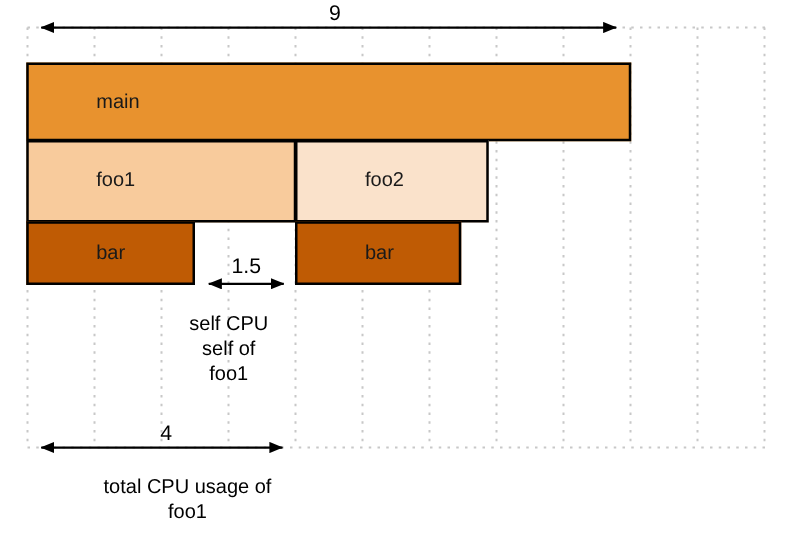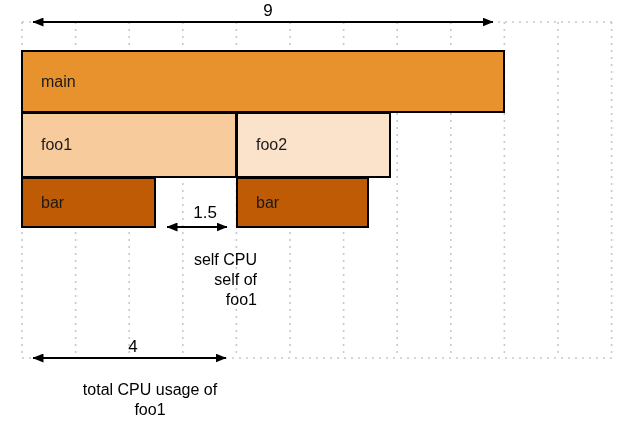--- a/index.html
+++ b/index.html
@@ -35,20 +35,21 @@
     display: flex;
     align-items: center;
     overflow: hidden;
   }
   .frame-label {
     font-size: 16px;
     line-height: 1;
     color: #1a1a1a;
     padding-left: 18px;
     white-space: nowrap;
+    margin-left: 36px;
   }
   .measure-label {
     position: absolute;
     font-size: 17px;
     line-height: 1;
     color: #000000;
     white-space: nowrap;
     text-align: center;
   }
   .caption {
@@ -117,25 +118,25 @@
 
     <line x1="33" y1="22" x2="493" y2="22" stroke="#000000" stroke-width="1.8" marker-start="url(#ah-start)" marker-end="url(#ah-end)"></line>
 
     <line x1="167" y1="227" x2="227" y2="227" stroke="#000000" stroke-width="1.8" marker-start="url(#ah-start)" marker-end="url(#ah-end)"></line>
 
     <line x1="33" y1="358" x2="226" y2="358" stroke="#000000" stroke-width="1.8" marker-start="url(#ah-start)" marker-end="url(#ah-end)"></line>
   </svg>
 
   <div class="measure-label" style="left:248px; top:2px; width:40px;">9</div>
 
-  <div class="measure-label" style="left:177px; top:204px; width:40px;text-align:right;">1.5</div>
+  <div class="measure-label" style="left:177px; top:204px; width:40px;">1.5</div>
 
   <div class="measure-label" style="left:113px; top:338px; width:40px;">4</div>
 
-  <div class="caption" style="left:137px; top:250px; width:120px;text-align:right;">
+  <div class="caption" style="left:123px; top:250px; width:120px;">
     <div>self CPU</div>
     <div>self of</div>
     <div>foo1</div>
   </div>
 
   <div class="caption" style="left:40px; top:380px; width:220px;">
     <div>total CPU usage of</div>
     <div>foo1</div>
   </div>
 

